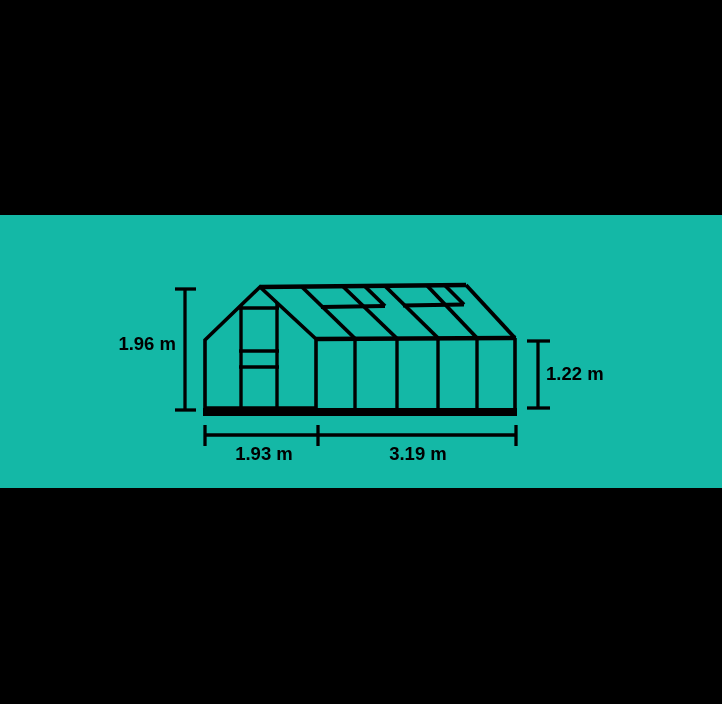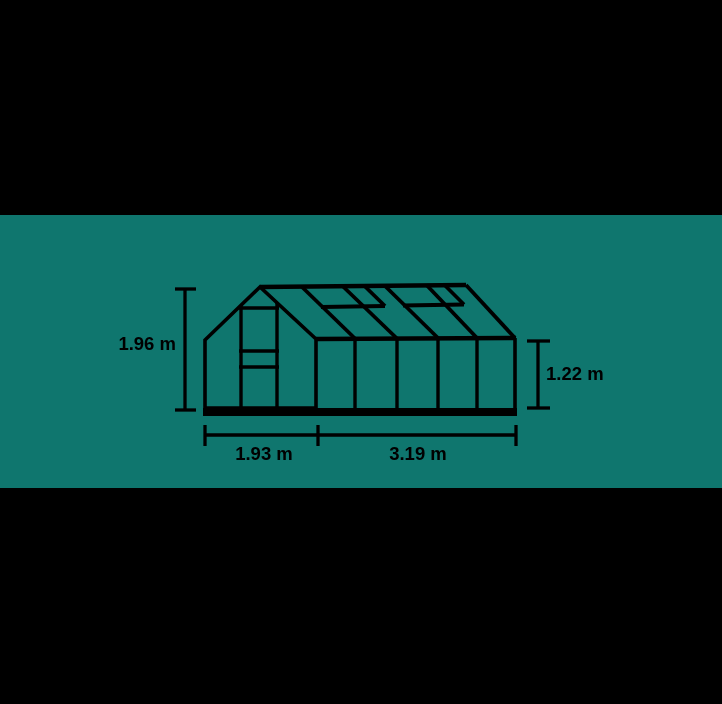--- a/index.html
+++ b/index.html
@@ -22,21 +22,21 @@
     background: #000000;
   }
   .letterbox.top { top: 0; height: 215px; }
   .letterbox.bottom { top: 488px; height: 216px; }
   .canvas {
     position: absolute;
     left: 0;
     top: 215px;
     width: 722px;
     height: 273px;
-    background: #0f766e;
+    background: #14b8a6;
   }
   svg { display: block; }
   .draw { stroke: #000000; fill: none; }
   .dim-label {
     font-family: "Liberation Sans", "DejaVu Sans", sans-serif;
     font-size: 18.5px;
     font-weight: 600;
     fill: #000000;
   }
 </style>

